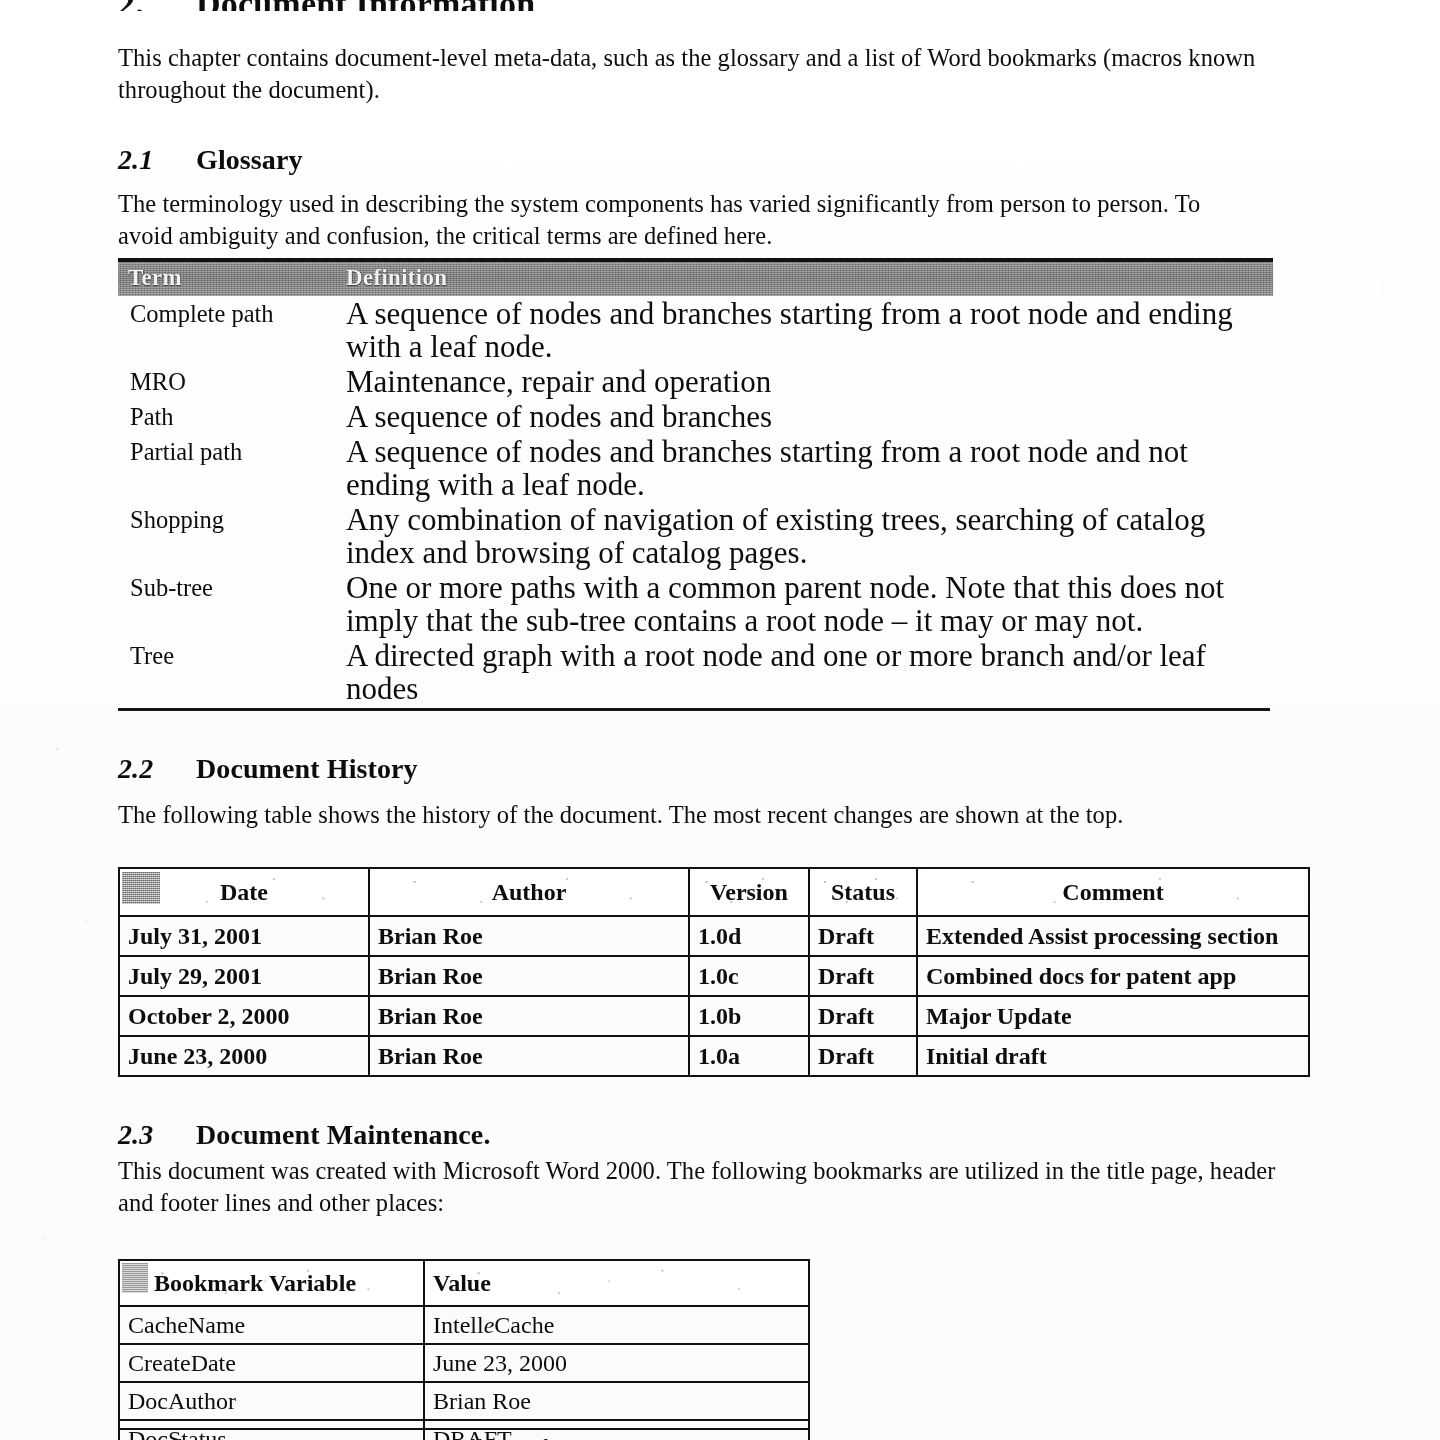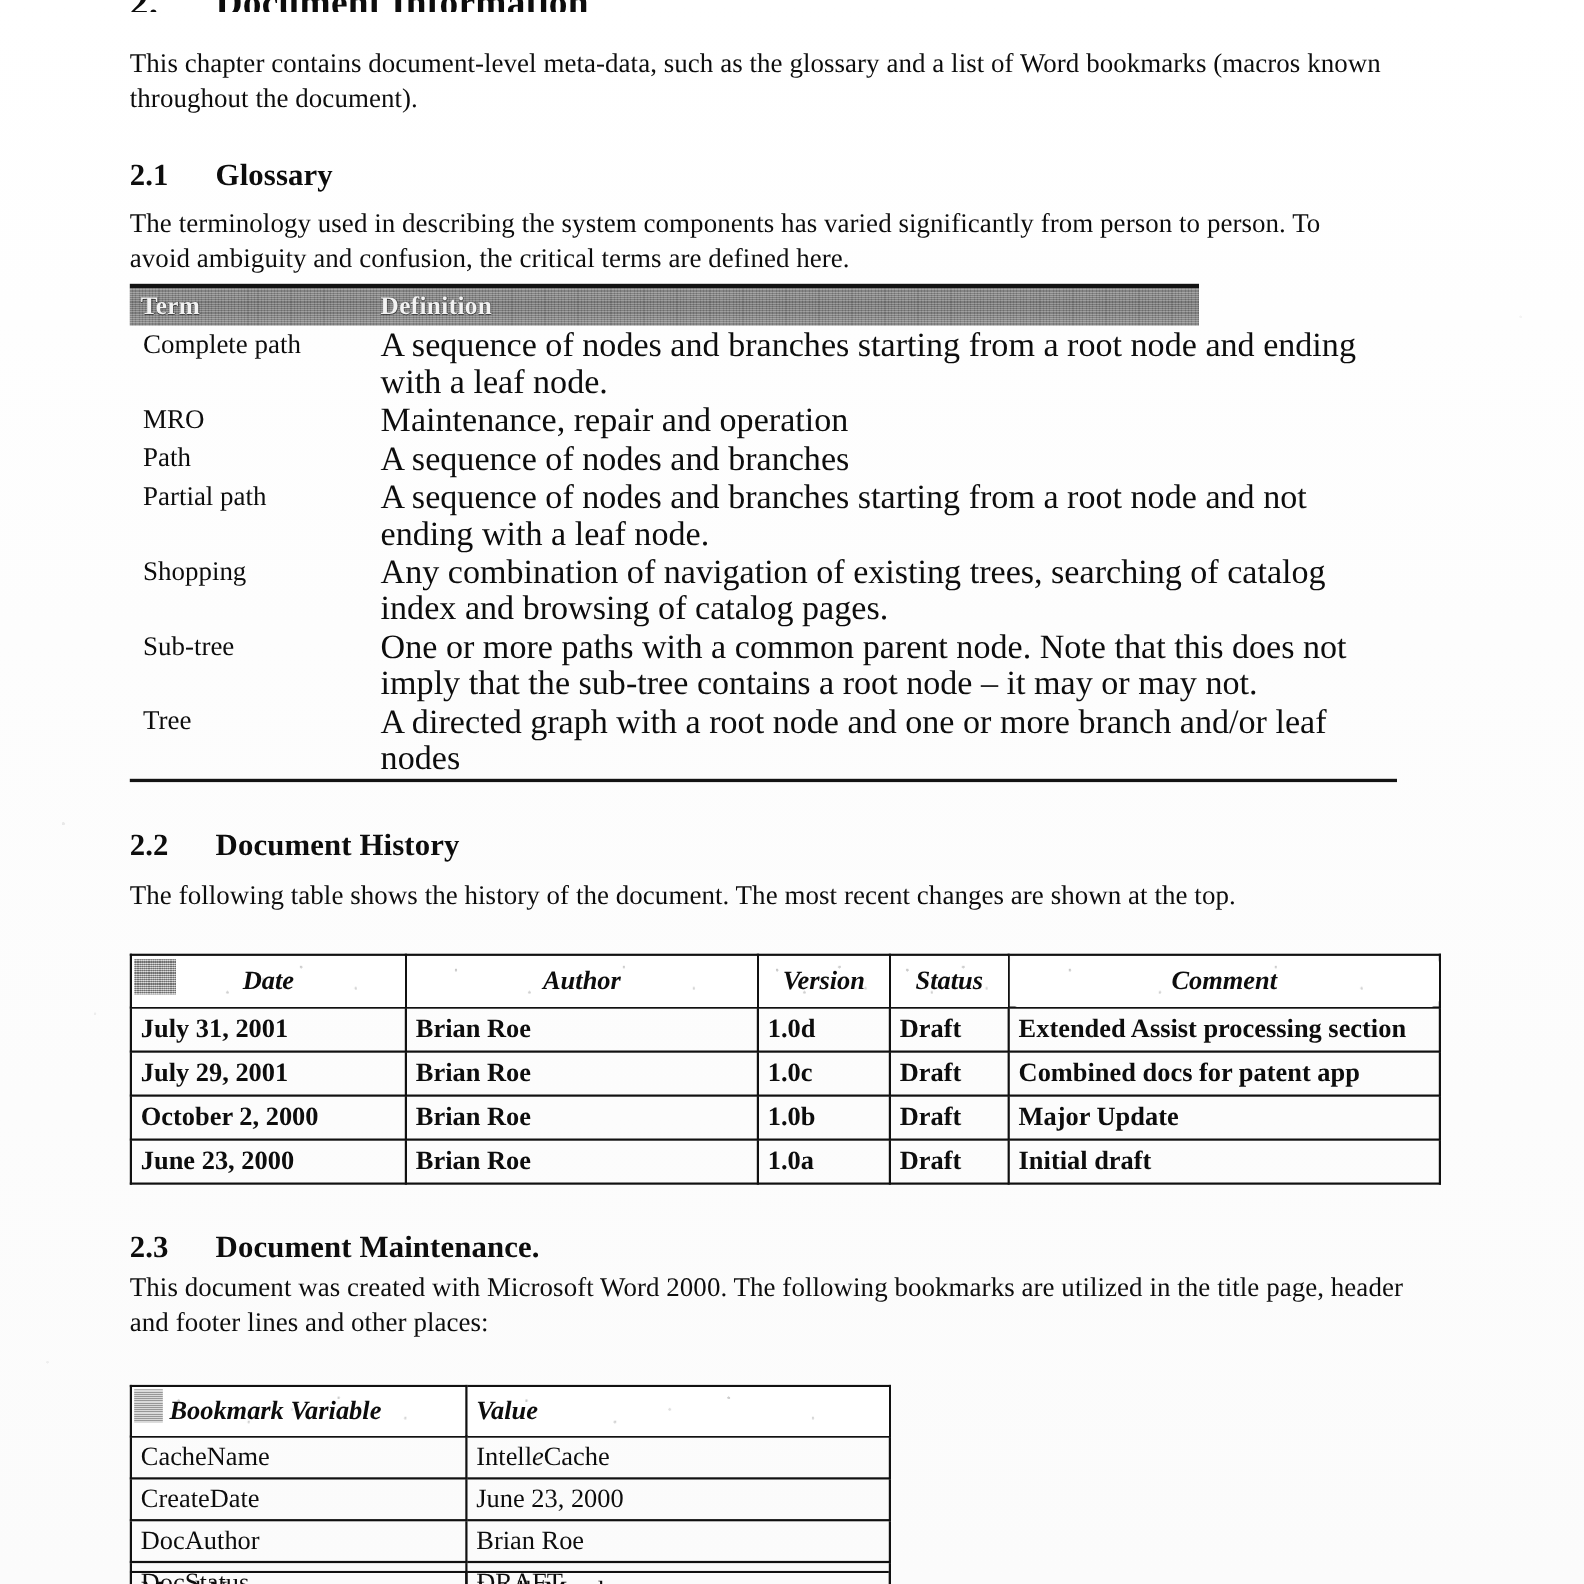--- a/index.html
+++ b/index.html
@@ -44,21 +44,21 @@
     top: -15px;
   }
   .h1 .num { display: inline-block; width: 78px; }
 
   .h2 {
     font-size: 28px;
     font-weight: bold;
     margin: 0;
     letter-spacing: .1px;
   }
-  .h2 .num { display: inline-block; width: 78px; }
+  .h2 .num { display: inline-block; width: 78px; font-style: italic; }
 
   .para {
     font-size: 24.5px;
     line-height: 32px;
     margin: 0;
     letter-spacing: .05px;
   }
 
   
   .gloss-wrap { margin-top: 6px; }
@@ -68,21 +68,21 @@
     height: 34px;
     border-top: 4px solid #121212;
     background:
       repeating-linear-gradient(0deg,
         rgba(255,255,255,.16) 0px, rgba(255,255,255,.16) 1px,
         rgba(0,0,0,.10) 1px, rgba(0,0,0,.10) 2px),
       repeating-linear-gradient(90deg,
         rgba(255,255,255,.10) 0px, rgba(255,255,255,.10) 2px,
         rgba(0,0,0,.07) 2px, rgba(0,0,0,.07) 3px),
       linear-gradient(180deg, #8c8c8c 0%, #7a7a7a 45%, #8f8f8f 100%);
-    width: 972px;
+    width: 1155px;
     overflow: hidden;
   }
   .gloss-head .cell {
     position: absolute;
     top: 3px;
     font-size: 23px;
     font-weight: bold;
     color: #f2f2f2;
     text-shadow: 0 1px 0 rgba(0,0,0,.55), 1px 0 0 rgba(0,0,0,.35);
     letter-spacing: .3px;
@@ -133,21 +133,20 @@
     font-weight: bold;
     text-align: center;
     position: relative;
     background:
       radial-gradient(circle at 14% 28%, rgba(0,0,0,.22) 0 1px, transparent 1.4px),
       radial-gradient(circle at 35% 72%, rgba(0,0,0,.18) 0 1px, transparent 1.4px),
       radial-gradient(circle at 62% 22%, rgba(0,0,0,.20) 0 1px, transparent 1.4px),
       radial-gradient(circle at 82% 64%, rgba(0,0,0,.16) 0 1px, transparent 1.4px),
       radial-gradient(circle at 48% 46%, rgba(0,0,0,.13) 0 1px, transparent 1.4px),
       #ffffff;
-    font-style: italic;
   }
 
   
   #history-table { width: 1190px; margin-top: 0; }
   #history-table thead th { height: 42px; }
   #history-table tbody td { height: 34px; font-weight: bold; }
   #history-table .marker {
     position: absolute;
     left: 2px; top: 3px;
     width: 38px; height: 32px;

